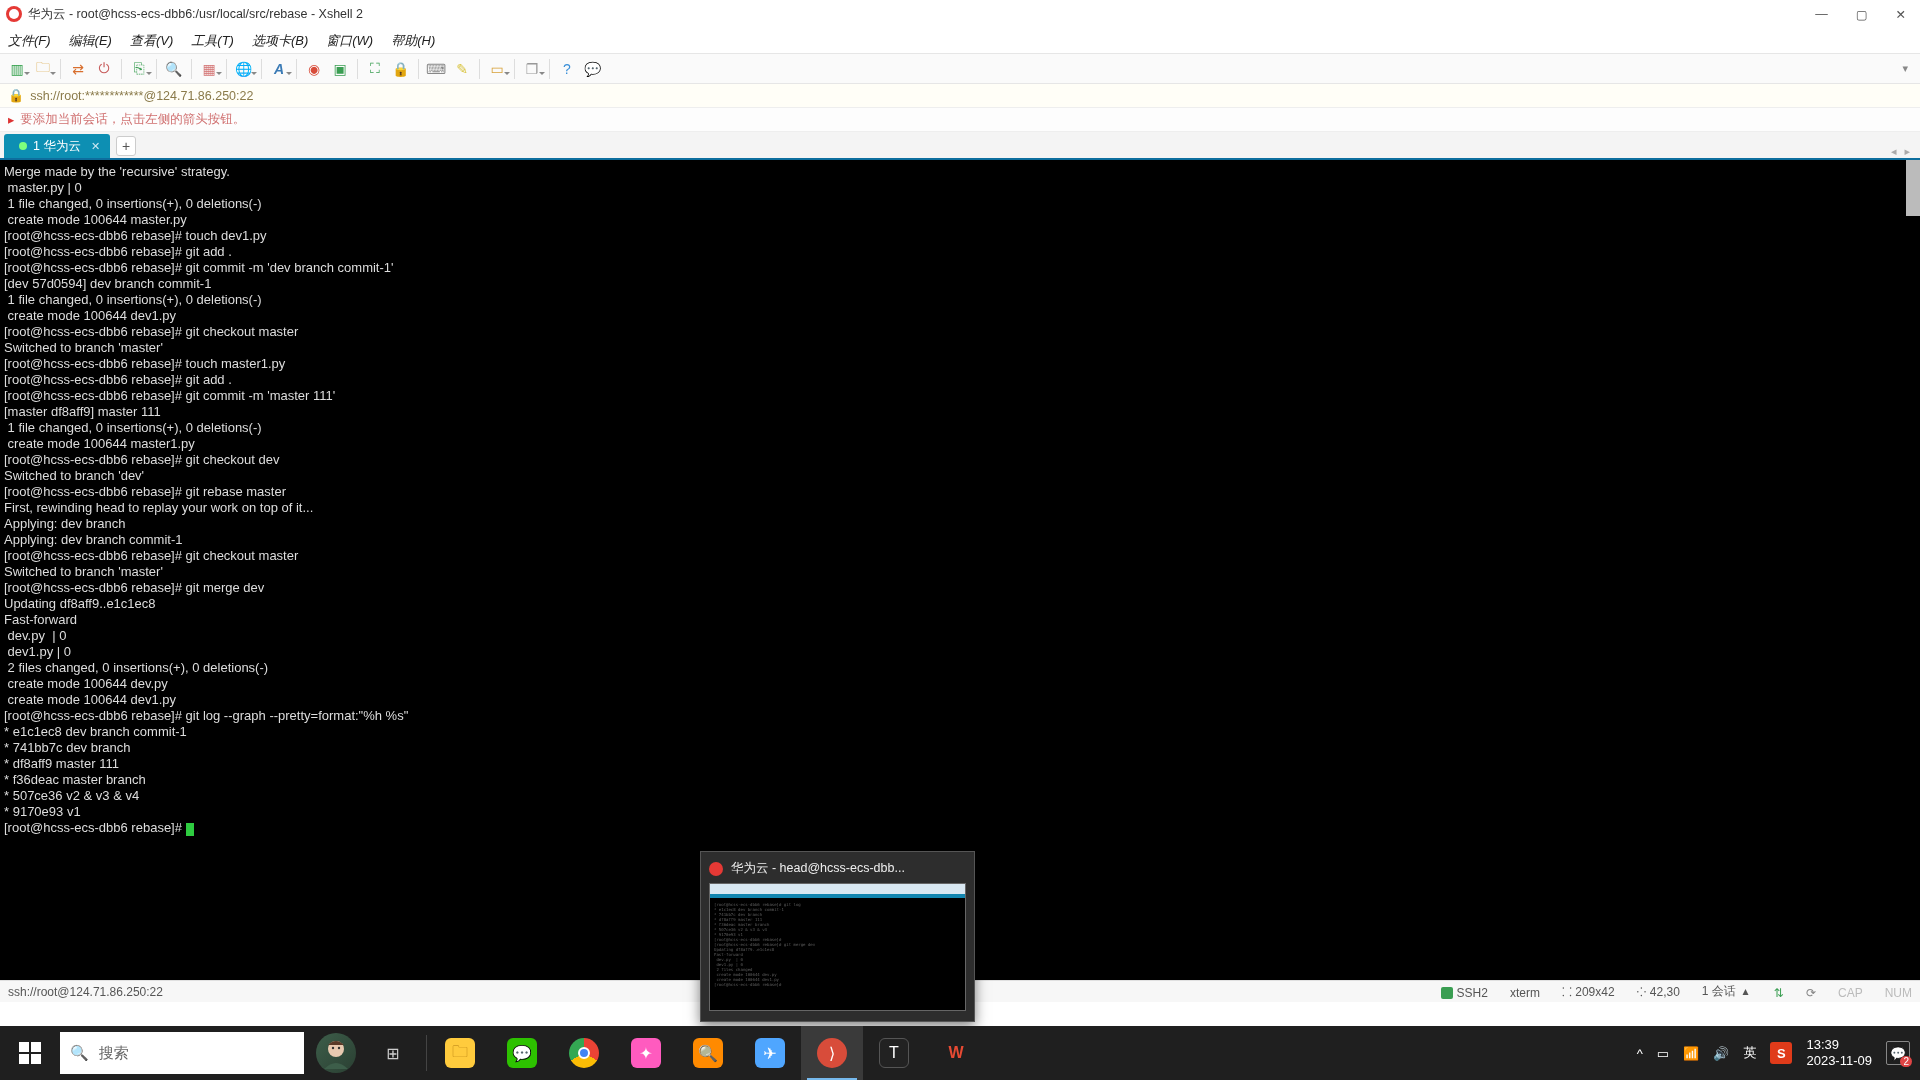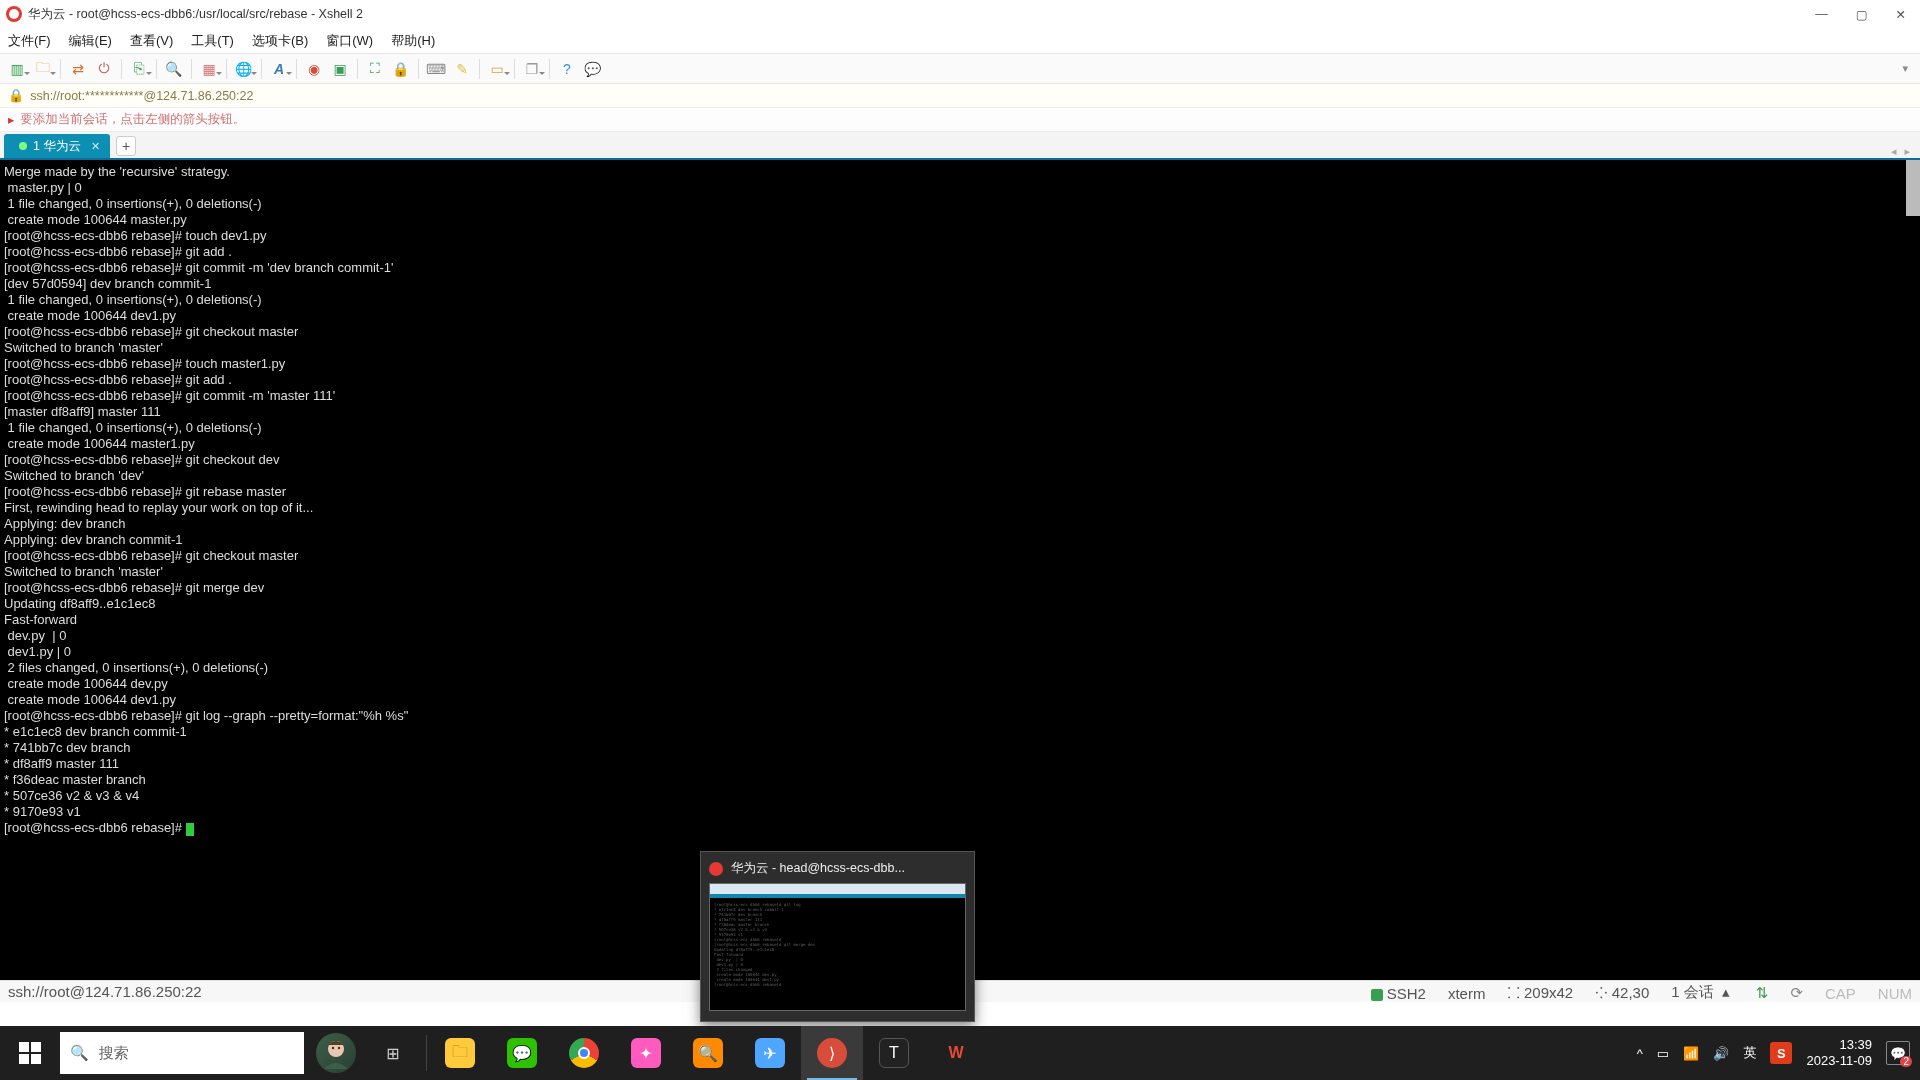--- a/index.html
+++ b/index.html
@@ -6,21 +6,21 @@
 body { width:1920px; height:1080px; overflow:hidden; background:#fff; position:relative; }
 
 
 .titlebar { height:28px; display:flex; align-items:center; padding:0 6px; background:#fff; font-size:12.5px; color:#333; }
 .titlebar .logo { width:16px; height:16px; background:#e53935; border-radius:50%; margin-right:6px; position:relative; }
 .titlebar .logo::before{content:"";position:absolute;inset:3px;border-radius:50%;background:#fff;}
 .titlebar .winbtns { margin-left:auto; display:flex; gap:28px; padding-right:8px; color:#555; }
 .titlebar .winbtns span{cursor:default;}
 
 
-.menubar { height:26px; display:flex; align-items:center; padding:0 8px; gap:18px; font-size:13px; color:#222; border-bottom:1px solid #e6e6e6;}
+.menubar { height:26px; display:flex; align-items:center; padding:0 8px; gap:18px; font-size:13px; color:#222; border-bottom:1px solid #e6e6e6;font-style:italic;}
 .menubar span{cursor:default;}
 
 
 .toolbar { height:30px; display:flex; align-items:center; padding:0 6px; gap:4px; border-bottom:1px solid #e6e6e6; background:#fafafa; position:relative;}
 .tbtn{ width:22px; height:22px; display:flex; align-items:center; justify-content:center; font-size:14px; color:#555; position:relative;}
 .tbtn.dd::after{content:"";border:3px solid transparent;border-top-color:#888;position:absolute;right:-2px;bottom:2px;}
 .tsep{width:1px;height:20px;background:#ddd;margin:0 2px;}
 .toolbar .chevron-down{margin-left:auto;font-size:11px;color:#888;padding-right:6px;}
 
 
@@ -38,39 +38,39 @@
 .tab .close{color:#cfe9f2;font-size:11px;margin-left:4px;}
 .addtab{width:20px;height:20px;display:flex;align-items:center;justify-content:center;background:#fff;border:1px solid #ccc;border-radius:3px;margin-left:6px;margin-bottom:2px;font-size:14px;color:#555;}
 .tabnav{margin-left:auto;display:flex;gap:8px;padding-right:10px;color:#aaa;font-size:11px;}
 
 
 .terminal{background:#000;color:#ddd;font-family:Consolas,"Courier New",monospace;font-size:13px;line-height:15px;padding:4px 4px;height:820px;overflow:hidden;position:relative;white-space:pre;}
 .terminal .scrollthumb{position:absolute;right:0;top:0;width:14px;height:56px;background:#bbb;}
 .cursor{display:inline-block;width:8px;height:13px;background:#2ecc40;vertical-align:text-bottom;}
 
 
-.xstatus{height:22px;display:flex;align-items:center;padding:0 8px;font-size:15px;color:#555;background:#f7f7f7;border-top:1px solid #e0e0e0;}
+.xstatus{height:22px;display:flex;align-items:center;padding:0 8px;font-size:12px;color:#555;background:#f7f7f7;border-top:1px solid #e0e0e0;}
 .xstatus .right{margin-left:auto;display:flex;align-items:flex-end;gap:22px;}
 .xstatus .ssh2 svg{vertical-align:-2px;}
 .xstatus .dim{color:#bbb;}
 
 
 .taskbar{position:absolute;bottom:0;left:0;right:0;height:54px;background:#1f1f1f;display:flex;align-items:center;color:#fff;}
 .startbtn{width:60px;height:54px;display:flex;align-items:center;justify-content:center;}
 .startbtn svg{fill:#fff;}
 .searchbox{height:42px;width:244px;background:#fff;color:#666;display:flex;align-items:center;padding:0 10px;font-size:15px;gap:10px;margin-right:6px;}
 .searchbox .sicn{color:#555;}
 .tasksep{width:1px;height:36px;background:#444;margin:0 2px;}
 .tapp{width:62px;height:54px;display:flex;align-items:center;justify-content:center;position:relative;}
 .tapp.active{background:#3a3a3a;}
 .tapp.active::after{content:"";position:absolute;bottom:0;left:6px;right:6px;height:2px;background:#76b9ed;}
 .appicon{width:30px;height:30px;border-radius:6px;display:flex;align-items:center;justify-content:center;font-size:16px;color:#fff;}
 .tray{margin-left:auto;display:flex;align-items:center;gap:14px;padding:0 10px;font-size:13px;}
 .tray .ime{background:#e03b1a;width:22px;height:22px;border-radius:3px;display:flex;align-items:center;justify-content:center;font-weight:bold;}
-.clock{display:flex;flex-direction:column;align-items:flex-end;line-height:16px;font-size:13px;}
+.clock{display:flex;flex-direction:column;align-items:flex-start;line-height:16px;font-size:13px;}
 .notif{width:24px;height:24px;border:1px solid #888;border-radius:2px;position:relative;display:flex;align-items:center;justify-content:center;}
 .notif .badge{position:absolute;bottom:-3px;right:-3px;background:#e04545;color:#fff;font-size:10px;border-radius:6px;padding:0 3px;}
 
 
 .preview{position:absolute;bottom:58px;left:700px;width:275px;background:#2d2d2d;border:1px solid #555;padding:8px 8px 10px;box-shadow:0 4px 12px rgba(0,0,0,.5);}
 .preview .ptitle{display:flex;align-items:center;gap:8px;font-size:12.5px;color:#eee;margin-bottom:6px;}
 .preview .ptitle .plogo{width:14px;height:14px;background:#e53935;border-radius:50%;}
 .preview .thumb{height:128px;background:#000;border:1px solid #666;position:relative;overflow:hidden;}
 .preview .thumb .bar{height:10px;background:#d9e8f2;}
 .preview .thumb .bar2{height:4px;background:#1286b0;}

